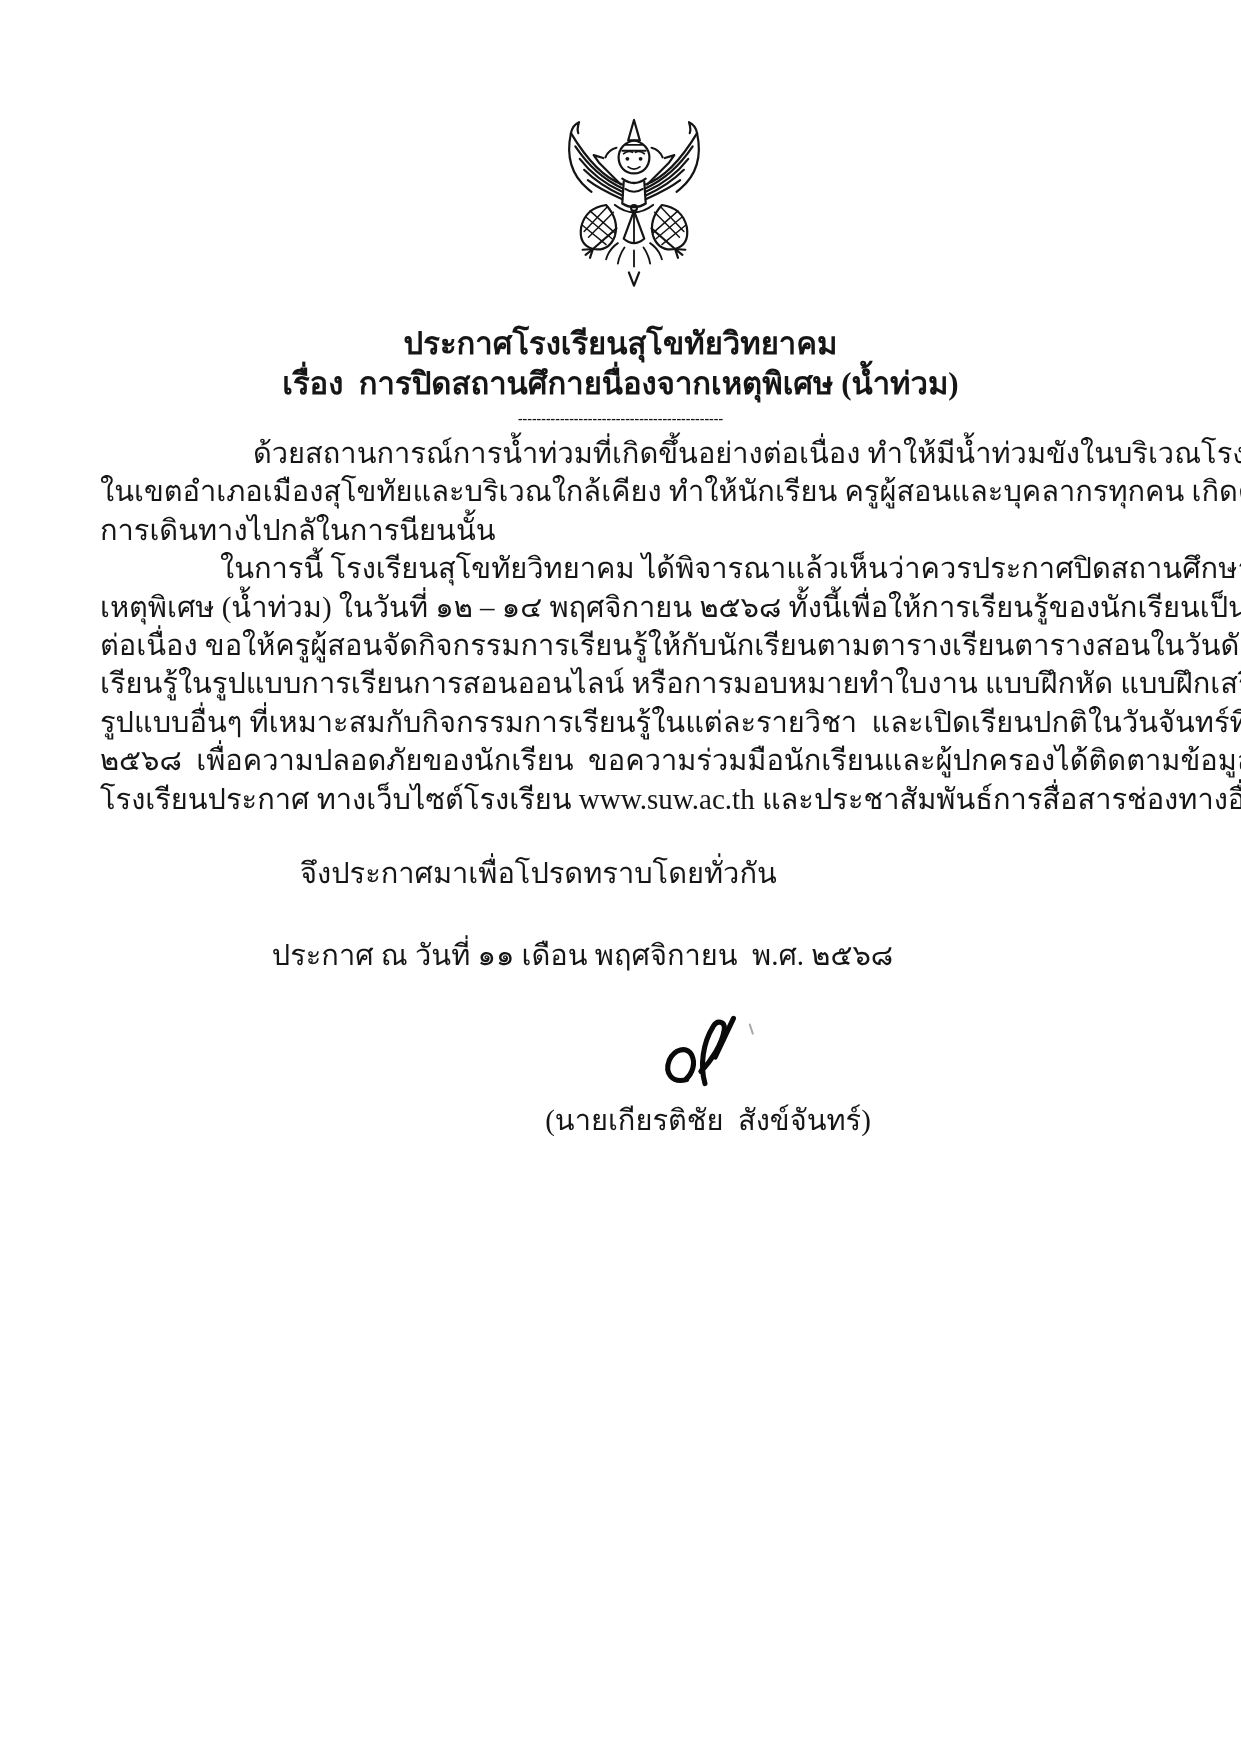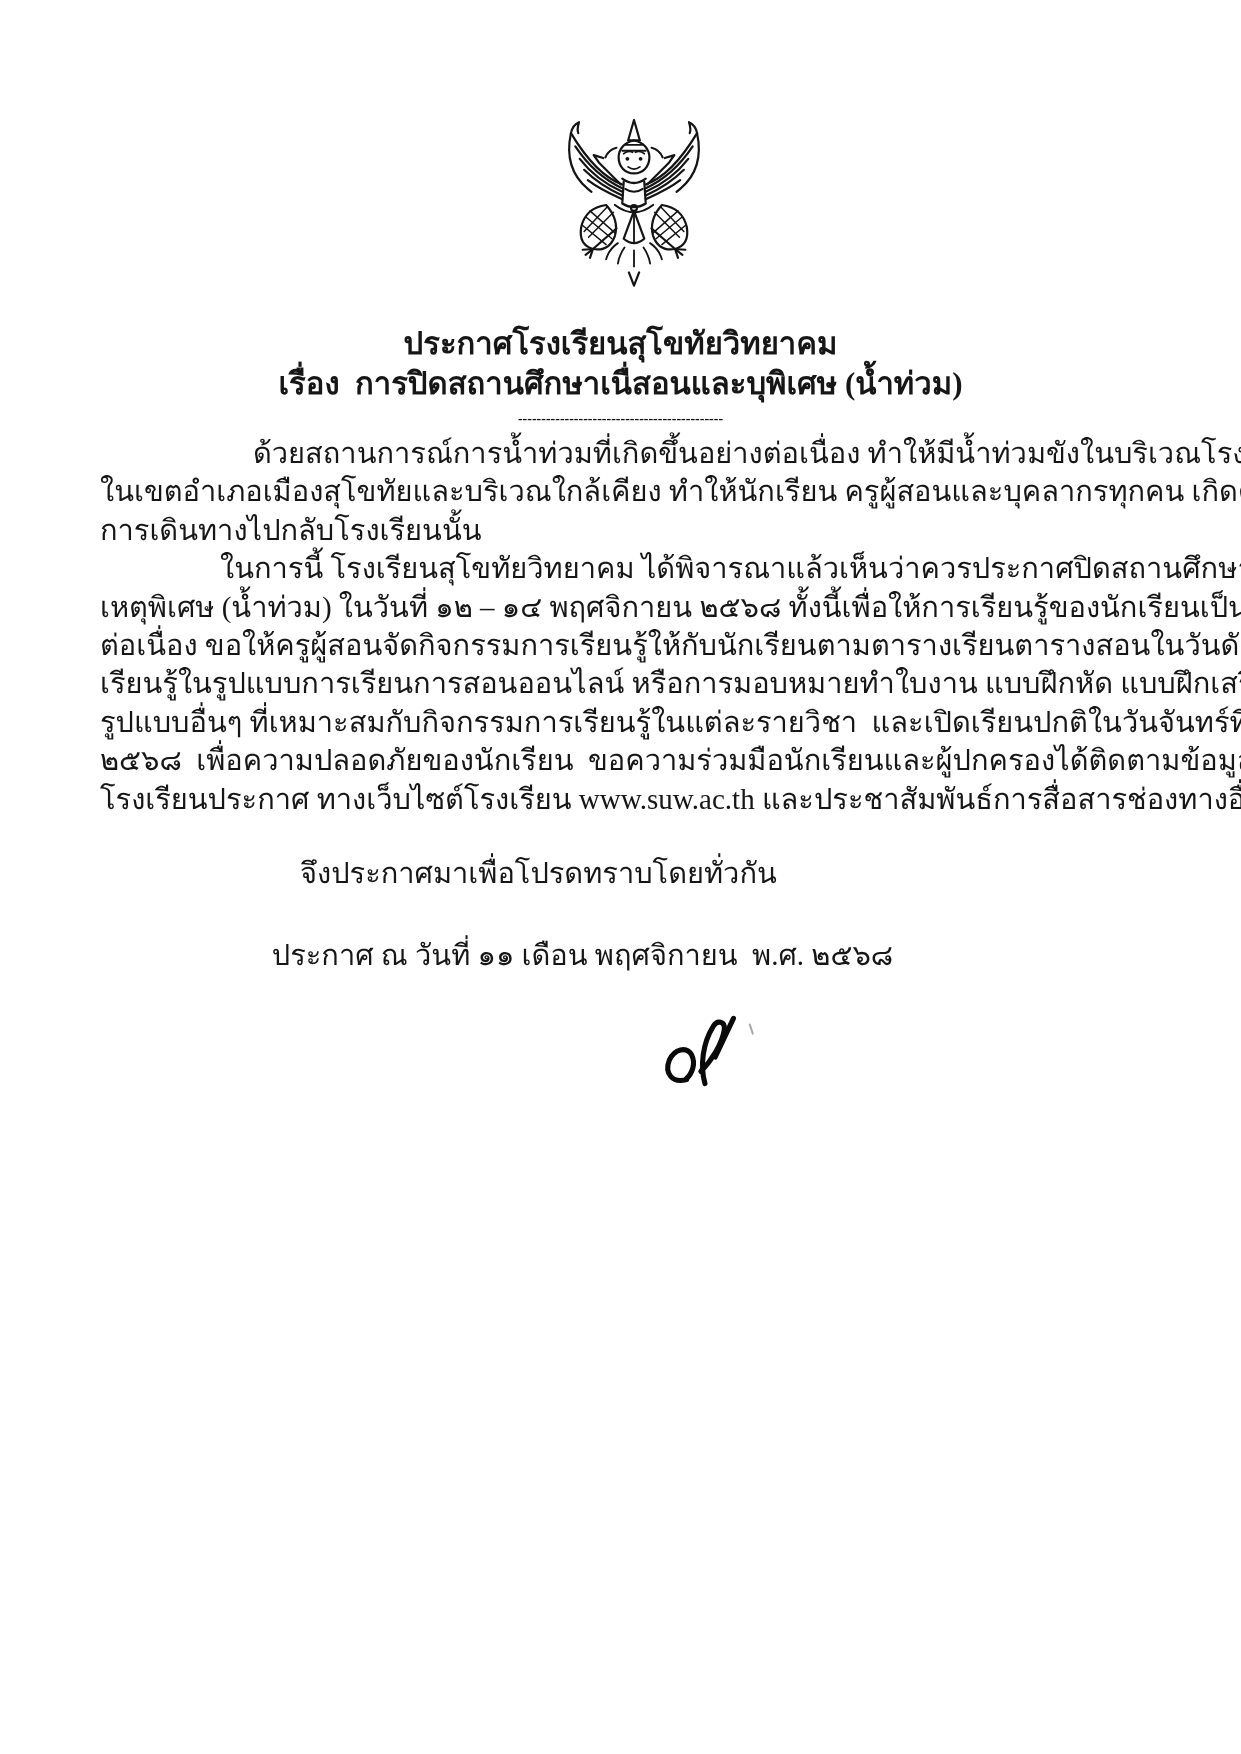--- a/index.html
+++ b/index.html
@@ -103,28 +103,28 @@
         <circle cx="120" cy="124" r="4"></circle>
         <path d="M120,128 l-14,38 q14,12 28,0 z"></path>
         <path d="M120,130 v40" stroke-width="2.5"></path>
         <path d="M98,172 q-12,8 -16,22 M107,178 q-7,10 -9,22 M120,182 v22 M133,178 q7,10 9,22 M142,172 q12,8 16,22" stroke-width="2.5"></path>
         <path d="M113,212 L120,230 L127,212"></path>
       </g>
     </svg>
   </div>
 
   <div class="doc-title first">ประกาศโรงเรียนสุโขทัยวิทยาคม</div>
-  <div class="doc-title">เรื่อง  การปิดสถานศึกษาเนื่สอนและบุพิเศษ (น้ำท่วม)</div>
+  <div class="doc-title">เรื่อง  การปิดสถานศึกายนื่องจากเหตุพิเศษ (น้ำท่วม)</div>
 
   <div class="separator">--------------------------------------------</div>
 
   <div class="body-text">
     <div class="bline indent1">ด้วยสถานการณ์การน้ำท่วมที่เกิดขึ้นอย่างต่อเนื่อง ทำให้มีน้ำท่วมขังในบริเวณโรงเรียน</div>
     <div class="bline">ในเขตอำเภอเมืองสุโขทัยและบริเวณใกล้เคียง ทำให้นักเรียน ครูผู้สอนและบุคลากรทุกคน เกิดความไม่สะดวกใน</div>
-    <div class="bline">การเดินทางไปกลับโรงเรียนนั้น</div>
+    <div class="bline">การเดินทางไปกลัในการนียนนั้น</div>
     <div class="bline indent2">ในการนี้ โรงเรียนสุโขทัยวิทยาคม ได้พิจารณาแล้วเห็นว่าควรประกาศปิดสถานศึกษาเนื่องจาก</div>
     <div class="bline">เหตุพิเศษ (น้ำท่วม) ในวันที่ ๑๒ – ๑๔ พฤศจิกายน ๒๕๖๘ ทั้งนี้เพื่อให้การเรียนรู้ของนักเรียนเป็นไปด้วยความ</div>
     <div class="bline">ต่อเนื่อง ขอให้ครูผู้สอนจัดกิจกรรมการเรียนรู้ให้กับนักเรียนตามตารางเรียนตารางสอนในวันดังกล่าว โดยจัดการ</div>
     <div class="bline">เรียนรู้ในรูปแบบการเรียนการสอนออนไลน์ หรือการมอบหมายทำใบงาน แบบฝึกหัด แบบฝึกเสริมทักษะ หรือ</div>
     <div class="bline">รูปแบบอื่นๆ ที่เหมาะสมกับกิจกรรมการเรียนรู้ในแต่ละรายวิชา  และเปิดเรียนปกติในวันจันทร์ที่ ๑๗ พฤศจิกายน</div>
     <div class="bline">๒๕๖๘  เพื่อความปลอดภัยของนักเรียน  ขอความร่วมมือนักเรียนและผู้ปกครองได้ติดตามข้อมูลข่าวสารที่ทาง</div>
     <div class="bline">โรงเรียนประกาศ ทางเว็บไซต์โรงเรียน www.suw.ac.th และประชาสัมพันธ์การสื่อสารช่องทางอื่นๆ ของโรงเรียน</div>
   </div>
 
   <div class="closing">จึงประกาศมาเพื่อโปรดทราบโดยทั่วกัน</div>
@@ -135,15 +135,16 @@
     <div class="signature">
       <svg viewBox="0 0 110 80" xmlns="http://www.w3.org/2000/svg">
         <g fill="none" stroke="#0a0a0a" stroke-width="5" stroke-linecap="round" stroke-linejoin="round">
           <path d="M34,66 C20,70 12,60 17,47 C22,36 34,33 39,42 C43,50 40,60 33,66"></path>
           <path d="M52,70 C47,52 50,30 60,14 C64,7 72,9 71,17 C69,31 58,48 48,58"></path>
           <path d="M80,6 L62,44"></path>
           <path d="M96,12 l3,9" stroke-width="2" opacity="0.35"></path>
         </g>
       </svg>
     </div>
+    <div class="signer">(นายเกียรติชัย  สังข์จันทร์)</div>
   </div>
 
 </div>
 
 </body></html>

